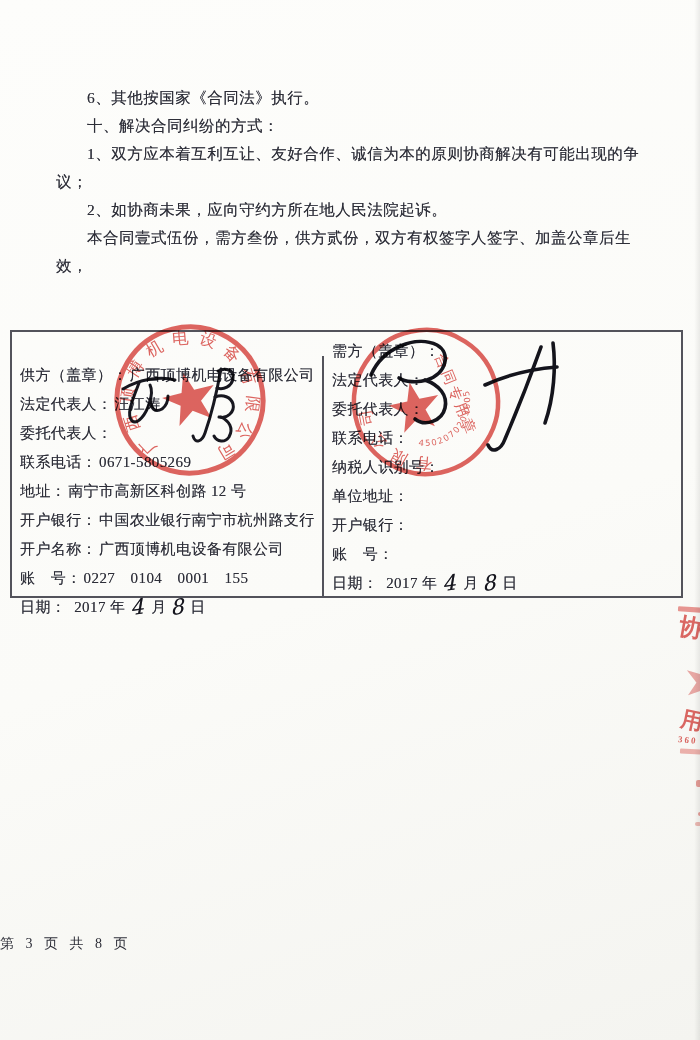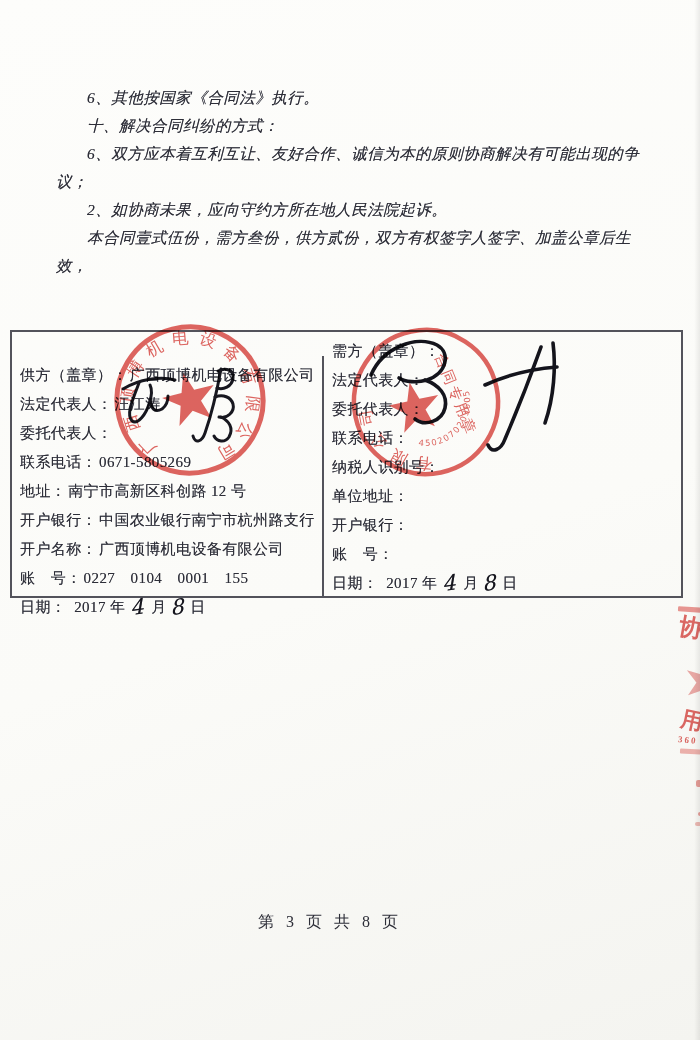--- a/index.html
+++ b/index.html
@@ -8,21 +8,21 @@
     background:linear-gradient(160deg,#fdfdfb 0%,#fbfbf8 55%,#f4f4f0 100%);
     font-family:"Liberation Serif","DejaVu Serif",serif;
     color:#2d2e38;
   }
   .page-edge-shade{position:absolute;right:0;top:0;width:6px;height:100%;
     background:linear-gradient(to right,rgba(0,0,0,0),rgba(0,0,0,0.07));}
   
   .clauses{position:absolute;left:56px;top:84px;width:592px;
     font-size:15.5px;line-height:28px;letter-spacing:.5px;
     text-shadow:0 0 .4px rgba(45,46,60,.65);}
-  .clauses p{margin:0;font-style:italic;}
+  .clauses p{margin:0;}
   .ind{text-indent:2em;}
   
   .ptable{position:absolute;left:10px;top:330px;width:669px;height:264px;
     border:2px solid #53535b;display:flex;background:transparent;}
   .cell{box-sizing:border-box;padding:5px 6px 0 8px;font-size:15px;
     letter-spacing:.4px;text-shadow:0 0 .4px rgba(45,46,60,.6);}
   .cell-supplier{width:312px;border-right:2px solid #53535b;margin-top:24px;}
   .cell-demander{flex:1;}
   .frow{height:29px;line-height:29px;white-space:nowrap;overflow:visible;}
   .fl{margin-right:2px;}
@@ -33,32 +33,32 @@
   
   .seal{position:absolute;mix-blend-mode:multiply;opacity:.82;filter:blur(.3px);}
   .sig{position:absolute;mix-blend-mode:multiply;}
   
   .edge-seal{position:absolute;left:666px;top:598px;width:40px;height:250px;
     color:#d8433e;mix-blend-mode:multiply;opacity:.8;}
   .edge-bar{position:absolute;background:#e0564f;opacity:.75;border-radius:1px;}
   .edge-glyph{position:absolute;font-weight:bold;line-height:1;}
   .edge-speck{position:absolute;background:#dd5750;border-radius:2px;opacity:.7;}
   
-  .footer{position:absolute;left:0;top:912px;width:660px;text-align:center;
-    font-size:16px;letter-spacing:4px;color:#2d2e38;}
+  .footer{position:absolute;left:0;top:935px;width:660px;text-align:left;
+    font-size:14px;letter-spacing:4px;color:#2d2e38;}
 </style>
 </head>
 <body>
 
 <div class="page">
 
   <div class="clauses">
     <p class="ind">6、其他按国家《合同法》执行。</p>
     <p class="ind">十、解决合同纠纷的方式：</p>
-    <p class="ind">6、双方应本着互利互让、友好合作、诚信为本的原则协商解决有可能出现的争议；</p>
+    <p class="ind">1、双方应本着互利互让、友好合作、诚信为本的原则协商解决有可能出现的争议；</p>
     <p class="ind">2、如协商未果，应向守约方所在地人民法院起诉。</p>
     <p class="ind">本合同壹式伍份，需方叁份，供方贰份，双方有权签字人签字、加盖公章后生效，</p>
   </div>
 
   <div class="ptable">
     <div class="cell cell-supplier">
       <div class="frow"><span class="fl">供方（盖章）：</span><span>广西顶博机电设备有限公司</span></div>
       <div class="frow"><span class="fl">法定代表人：</span><span>汪江涛</span></div>
       <div class="frow"><span class="fl">委托代表人：</span><span></span></div>
       <div class="frow"><span class="fl">联系电话：</span><span>0671-5805269</span></div>

